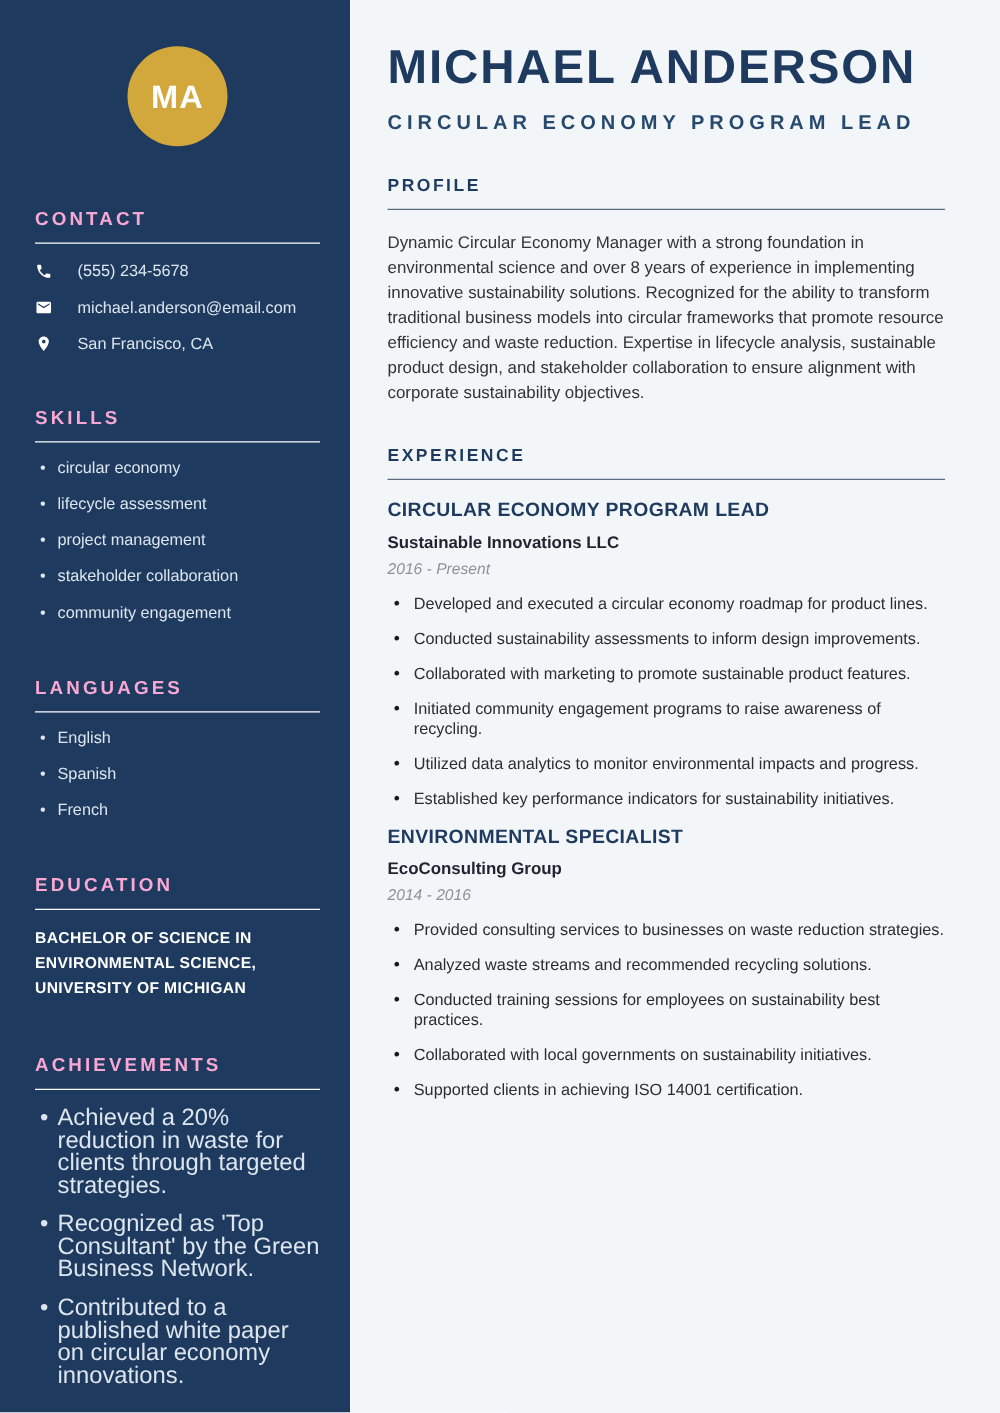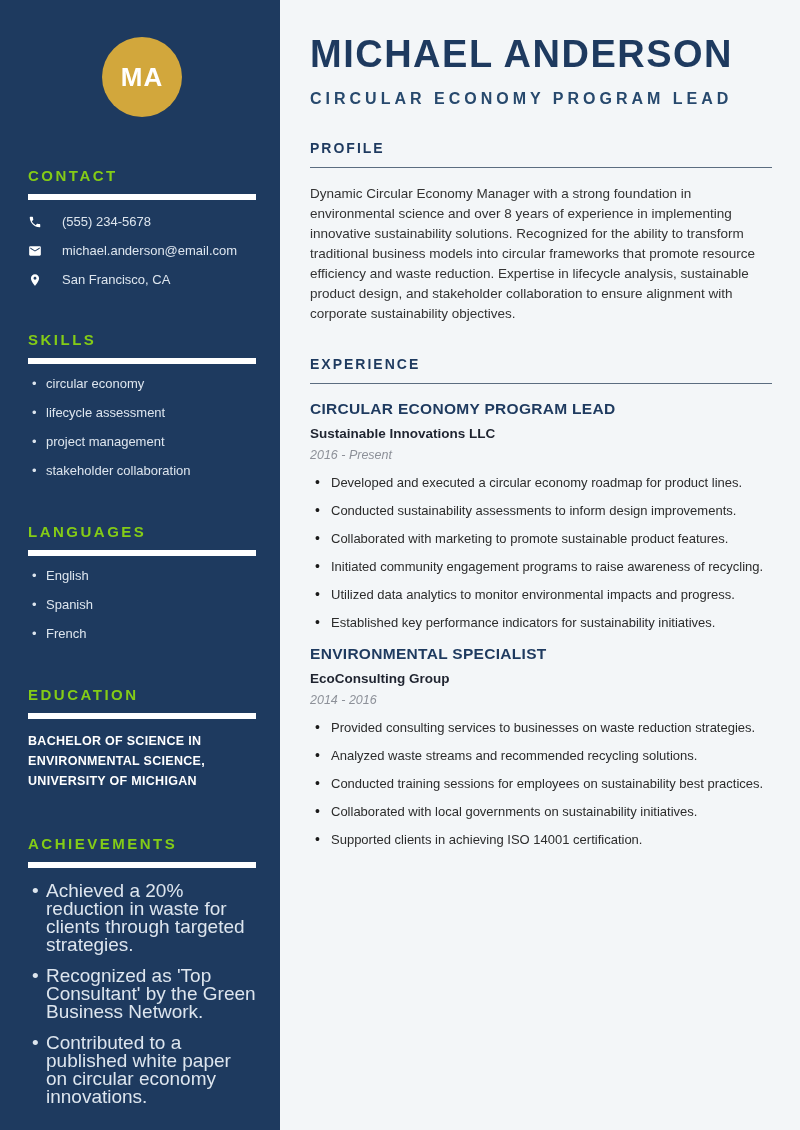--- a/index.html
+++ b/index.html
@@ -28,22 +28,22 @@
   .avatar-wrap{text-align:center;margin-bottom:50px;}
   .avatar{
     width:80px;height:80px;border-radius:50%;
     background:var(--gold);
     display:inline-flex;align-items:center;justify-content:center;
     color:#ffffff;font-size:26px;font-weight:700;letter-spacing:1px;
   }
   .side-section{margin-bottom:44px;}
   .side-title{
     font-size:15px;font-weight:700;letter-spacing:2.5px;
-    color:#84cc16;margin:0 0 10px 0;
-    border-bottom:6px solid #ffffff;
+    color:#f9a8d4;margin:0 0 10px 0;
+    border-bottom:1px solid #ffffff;
     padding-bottom:10px;
   }
   .contact-row{
     display:flex;align-items:center;gap:20px;
     margin-top:14px;
     font-size:13px;color:var(--light-text);
   }
   .contact-row svg{width:14px;height:14px;fill:#ffffff;flex:0 0 auto;}
   ul.side-list{list-style:none;margin:12px 0 0 0;padding:0;}
   ul.side-list li{
@@ -68,21 +68,21 @@
     font-size:19px;color:var(--light-text);
     line-height:18px;margin-bottom:13px;
   }
   ul.achv-list li::before{
     content:"•";position:absolute;left:4px;top:0;color:var(--light-text);
   }
   
   .main{
     flex:1;height:1130px;
     background:var(--main-bg);
-    padding:33px 28px 20px 30px;
+    padding:33px 44px 20px 30px;
   }
   .name{
     margin:0;
     font-size:38px;font-weight:700;
     color:var(--navy);letter-spacing:1.5px;
   }
   .job-subtitle{
     margin:14px 0 0 0;
     font-size:16px;font-weight:600;
     letter-spacing:4px;color:#27496d;
@@ -154,20 +154,21 @@
     </div>
   </section>
 
   <section class="side-section">
     <h2 class="side-title">SKILLS</h2>
     <ul class="side-list">
         <li>circular economy</li>
         <li>lifecycle assessment</li>
         <li>project management</li>
         <li>stakeholder collaboration</li>
+        <li>community engagement</li>
       </ul>
   </section>
 
   <section class="side-section">
     <h2 class="side-title">LANGUAGES</h2>
     <ul class="side-list">
         <li>English</li>
         <li>Spanish</li>
         <li>French</li>
       </ul>

